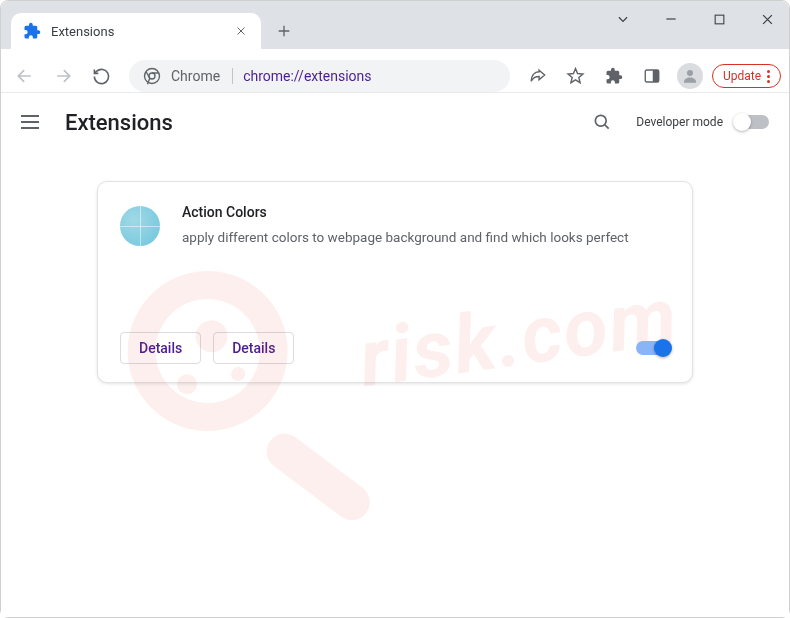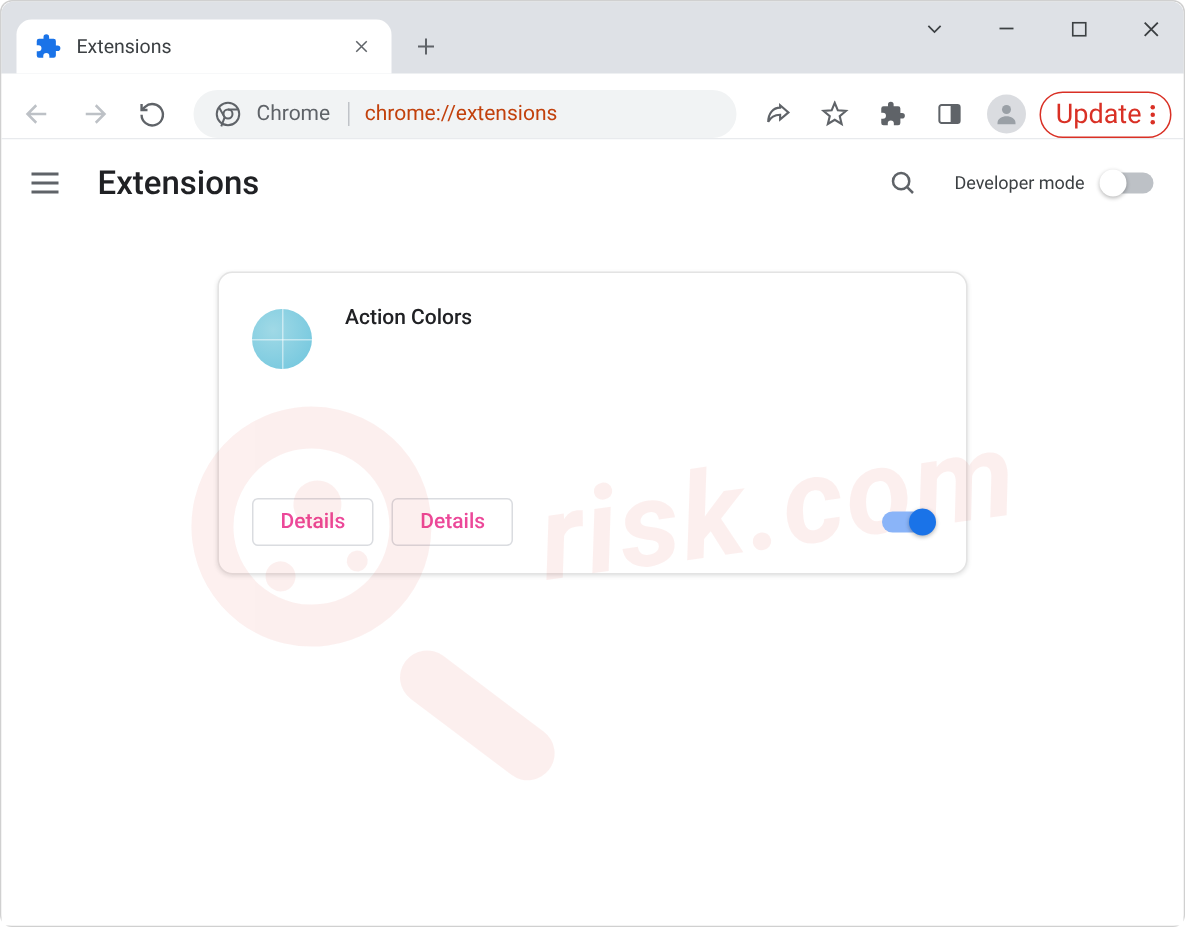--- a/index.html
+++ b/index.html
@@ -16,57 +16,57 @@
 .new-tab { width: 30px; height: 30px; display: flex; align-items: center; justify-content: center; color: #5f6368; cursor: pointer; margin-left: 8px; margin-bottom: 3px; }
 .window-controls { position: absolute; right: 8px; top: 4px; display: flex; gap: 20px; align-items: center; }
 .window-controls .wc { width: 28px; height: 28px; display: flex; align-items: center; justify-content: center; color: #3c4043; cursor: pointer; }
 
 
 .toolbar { height: 44px; background: #fff; display: flex; align-items: flex-end; padding: 0 8px; gap: 6px; border-bottom: 1px solid #e8eaed; }
 .nav-btn { width: 32px; height: 32px; display: flex; align-items: center; justify-content: center; color: #5f6368; border-radius: 50%; cursor: pointer; }
 .nav-btn.disabled { color: #bdc1c6; }
 .omnibox { flex: 1; height: 32px; background: #f1f3f4; border-radius: 16px; display: flex; align-items: center; padding: 0 14px; gap: 10px; margin: 0 6px; }
 .omni-chip { display: flex; align-items: center; gap: 8px; color: #5f6368; font-size: 14px; padding-right: 12px; border-right: 1px solid #c0c3c8; }
-.omni-url { font-size: 14px; color: #c2410c; }
+.omni-url { font-size: 14px; color: #4c1d95; }
 .omni-url .pref { font-weight: 400; }
 .toolbar-right { display: flex; align-items: center; gap: 6px; }
 .toolbar-icon { width: 32px; height: 32px; display: flex; align-items: center; justify-content: center; color: #5f6368; cursor: pointer; border-radius: 50%; }
 .avatar-circle { width: 26px; height: 26px; border-radius: 50%; background: #dadce0; display: flex; align-items: center; justify-content: center; }
-.update-btn { display: flex; align-items: center; gap: 6px; border: 1px solid #d93025; border-radius: 16px; padding: 4px 10px; color: #d93025; font-size: 18px; cursor: pointer; }
+.update-btn { display: flex; align-items: center; gap: 6px; border: 1px solid #d93025; border-radius: 16px; padding: 4px 10px; color: #d93025; font-size: 12px; cursor: pointer; }
 .update-menu { display: inline-flex; flex-direction: column; gap: 2px; }
 .update-menu span { width: 3px; height: 3px; border-radius: 50%; background: #d93025; }
 
 
 .content { flex: 1; background: #fff; position: relative; overflow: hidden; }
 
 
 .ext-header { height: 58px; display: flex; align-items: center; padding: 0 20px; gap: 20px; }
 .hamburger { width: 24px; height: 24px; display: flex; flex-direction: column; justify-content: center; gap: 4px; cursor: pointer; }
 .hamburger div { height: 2px; background: #5f6368; width: 18px; }
 .ext-title { font-size: 22px; color: #202124; font-weight: 500; flex: 1; }
 .ext-header-right { display: flex; align-items: center; gap: 18px; }
 .dev-mode { display: flex; align-items: center; gap: 12px; font-size: 12px; color: #3c4043; }
 .toggle { width: 34px; height: 14px; background: #bdc1c6; border-radius: 7px; position: relative; cursor: pointer; }
 .toggle .knob { width: 18px; height: 18px; border-radius: 50%; background: #fff; box-shadow: 0 1px 3px rgba(0,0,0,0.3); position: absolute; top: -2px; left: -2px; }
 .toggle.on { background: #8ab4f8; }
 .toggle.on .knob { background: #1a73e8; left: auto; right: -2px; }
 
 
 .ext-body { padding: 30px 0; display: flex; justify-content: center; }
-.card { width: 500px; background: #fff; border: 1px solid #e3e3e3; border-radius: 10px; box-shadow: 0 1px 3px rgba(60,64,67,0.15); padding: 22px 22px 18px; }
+.card { width: 596px; background: #fff; border: 1px solid #e3e3e3; border-radius: 10px; box-shadow: 0 1px 3px rgba(60,64,67,0.15); padding: 22px 22px 18px; }
 .card-top { display: flex; gap: 22px; min-height: 110px; }
 .ext-icon { width: 40px; height: 40px; border-radius: 50%; background: radial-gradient(circle at 35% 35%, #a0d9e6, #6ec5dd); position: relative; flex-shrink: 0; margin-top: 2px; }
 .ext-icon::before, .ext-icon::after { content: ''; position: absolute; background: rgba(255,255,255,0.5); }
 .ext-icon::before { width: 100%; height: 1px; top: 50%; left: 0; }
 .ext-icon::after { width: 1px; height: 100%; left: 50%; top: 0; }
 .card-info { flex: 1; }
 .card-name { font-size: 14px; color: #202124; font-weight: 500; margin-bottom: 8px; }
 .card-desc { font-size: 13.5px; color: #5f6368; line-height: 1.45; }
 .card-actions { display: flex; align-items: center; gap: 12px; margin-top: 18px; }
-.action-btn { border: 1px solid #dadce0; background: #fff; color: #ec4899; font-size: 14px; padding: 7px 18px; border-radius: 4px; cursor: pointer; font-weight: 500; }
+.action-btn { border: 1px solid #dadce0; background: #fff; color: #4c1d95; font-size: 14px; padding: 7px 18px; border-radius: 4px; cursor: pointer; font-weight: 500; }
 .card-actions .spacer { flex: 1; }
 
 
 .watermark { position: absolute; inset: 0; pointer-events: none; opacity: 0.07; display: flex; align-items: center; justify-content: center; overflow: hidden; }
 .wm-inner { transform: rotate(-8deg); display: flex; align-items: center; gap: 30px; }
 .wm-glass { width: 220px; height: 220px; position: relative; }
 .wm-glass .ring { width: 160px; height: 160px; border: 28px solid #d93025; border-radius: 50%; position: absolute; top: 0; left: 20px; }
 .wm-glass .handle { width: 36px; height: 120px; background: #d93025; position: absolute; bottom: -60px; right: 10px; transform: rotate(-45deg); border-radius: 18px; }
 .wm-dots { position: absolute; top: 40px; left: 60px; }
 .wm-dots span { position: absolute; border-radius: 50%; background: #d93025; }
@@ -239,20 +239,21 @@
         </div>
       </div>
     </div>
 
     <div class="ext-body">
       <div class="card">
         <div class="card-top">
           <div class="ext-icon"></div>
           <div class="card-info">
             <div class="card-name">Action Colors</div>
+            <div class="card-desc">apply different colors to webpage background and find which looks perfect</div>
           </div>
         </div>
         <div class="card-actions">
           <button class="action-btn">Details</button>
           <button class="action-btn">Details</button>
           <div class="spacer"></div>
           <div class="toggle on">
               <div class="knob"></div>
             </div>
         </div>

